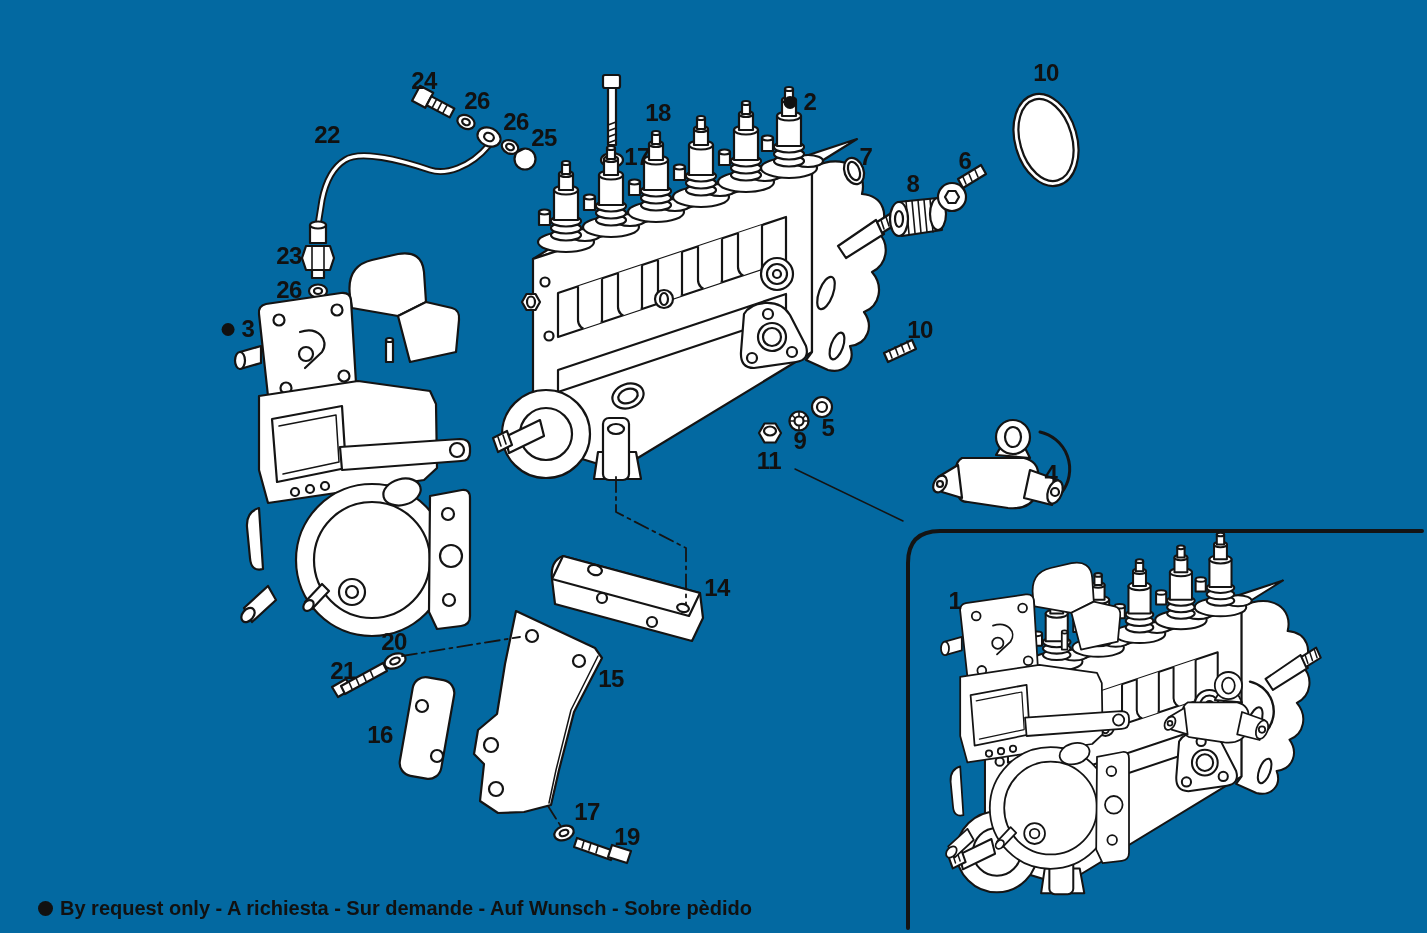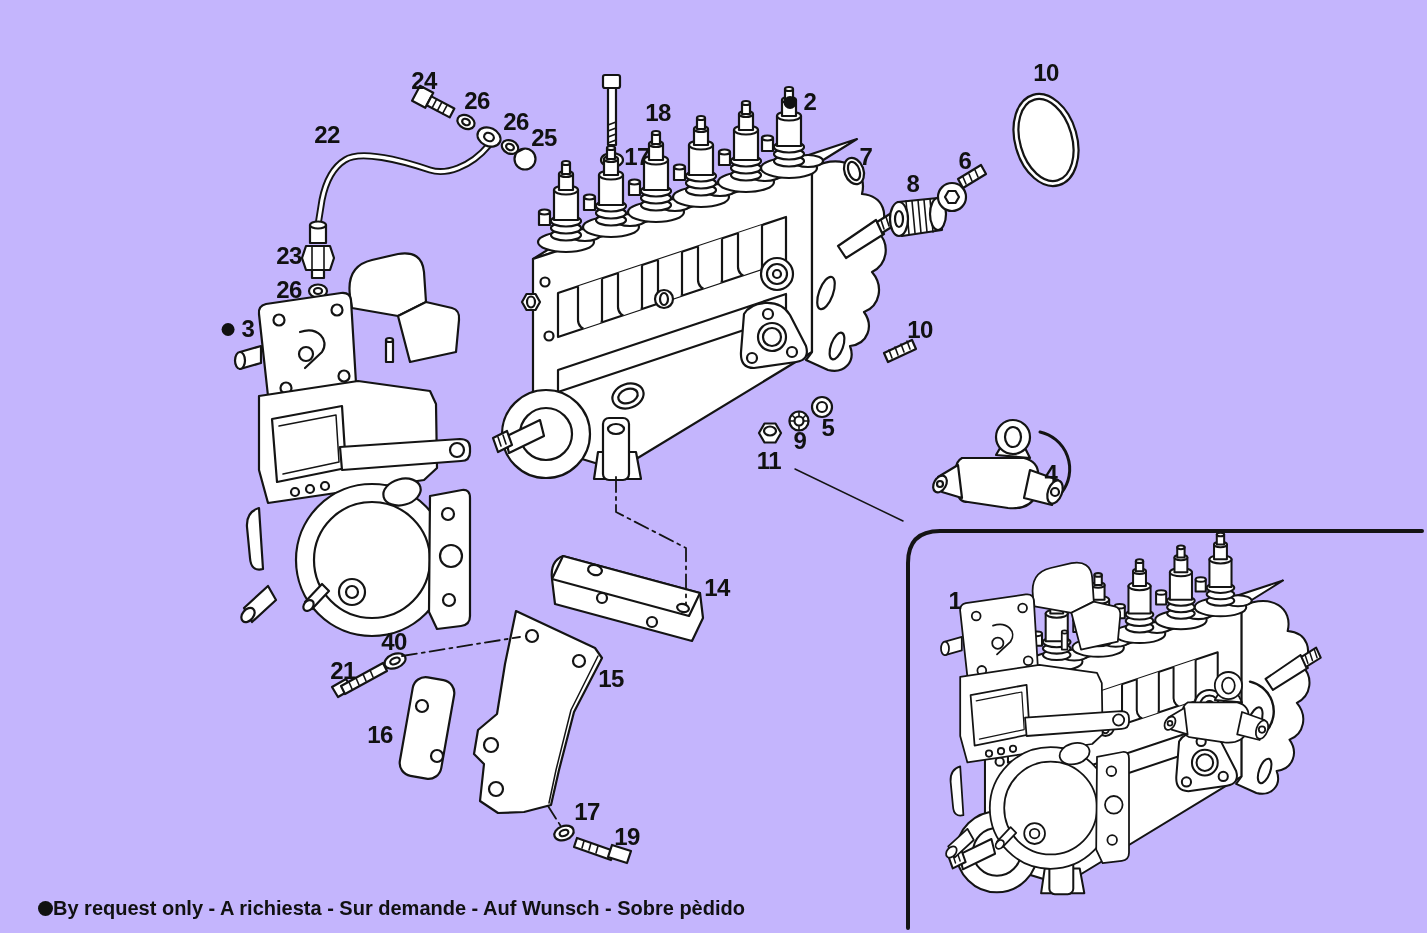--- a/index.html
+++ b/index.html
@@ -1,30 +1,30 @@
 <!DOCTYPE html>
 <html><head>
 <meta charset="utf-8">
 <style>
   html,body{margin:0;padding:0;background:#fff;}
-  .stage{position:relative;width:1427px;height:933px;background:#c4b5fd;overflow:hidden;
+  .stage{position:relative;width:1427px;height:933px;background:#0369a1;overflow:hidden;
          font-family:"Liberation Sans",sans-serif;color:#111;}
   svg{position:absolute;left:0;top:0;}
   #art path,#art rect,#art ellipse,#art circle,#art polygon{fill:#fff;stroke:#141414;stroke-width:2.2;stroke-linejoin:round;stroke-linecap:round;}
   #art line{stroke:#141414;stroke-width:1.6;stroke-linecap:round;}
   #art .nofill{fill:none;}
   #art .thin{stroke-width:1.5;}
   #art .heavy{stroke-width:3;}
   #art .leader{fill:none;stroke-width:1.8;stroke-dasharray:15 5 3 5;}
   #art .border{fill:none;stroke-width:4;}
   .labels span.lbl{position:absolute;transform:translate(-50%,-50%);
       font-weight:bold;font-size:24px;letter-spacing:-0.5px;white-space:nowrap;line-height:1;}
   .lbl.flex{display:flex;align-items:center;gap:7px;}
   .dot{display:inline-block;width:13px;height:13px;border-radius:50%;background:#111;}
-  .footnote{position:absolute;left:38px;top:897px;display:flex;align-items:center;gap:0;
+  .footnote{position:absolute;left:38px;top:897px;display:flex;align-items:center;gap:7px;
       font-size:20px;font-weight:bold;white-space:nowrap;}
   .footnote .dot{width:15px;height:15px;}
 </style>
 </head>
 <body>
 
 <div class="stage">
 
 <svg id="art" width="1427" height="933" viewBox="0 0 1427 933">
 <defs>
@@ -366,21 +366,21 @@
         <b>3</b>
       </span>
   <span class="lbl" style="left:920px;top:330px">10</span>
   <span class="lbl" style="left:769px;top:461px">11</span>
   <span class="lbl" style="left:800px;top:441px">9</span>
   <span class="lbl" style="left:828px;top:428px">5</span>
   <span class="lbl" style="left:1051px;top:474px">4</span>
   <span class="lbl" style="left:717px;top:588px">14</span>
   <span class="lbl" style="left:611px;top:679px">15</span>
   <span class="lbl" style="left:380px;top:735px">16</span>
-  <span class="lbl" style="left:394px;top:642px">40</span>
+  <span class="lbl" style="left:394px;top:642px">20</span>
   <span class="lbl" style="left:343px;top:671px">21</span>
   <span class="lbl" style="left:587px;top:812px">17</span>
   <span class="lbl" style="left:627px;top:837px">19</span>
   <span class="lbl" style="left:955px;top:601px">1</span>
 </div>
 
 <div class="footnote">
   <i class="dot"></i>
   <span>By request only - A richiesta - Sur demande - Auf Wunsch - Sobre pèdido</span>
 </div>

